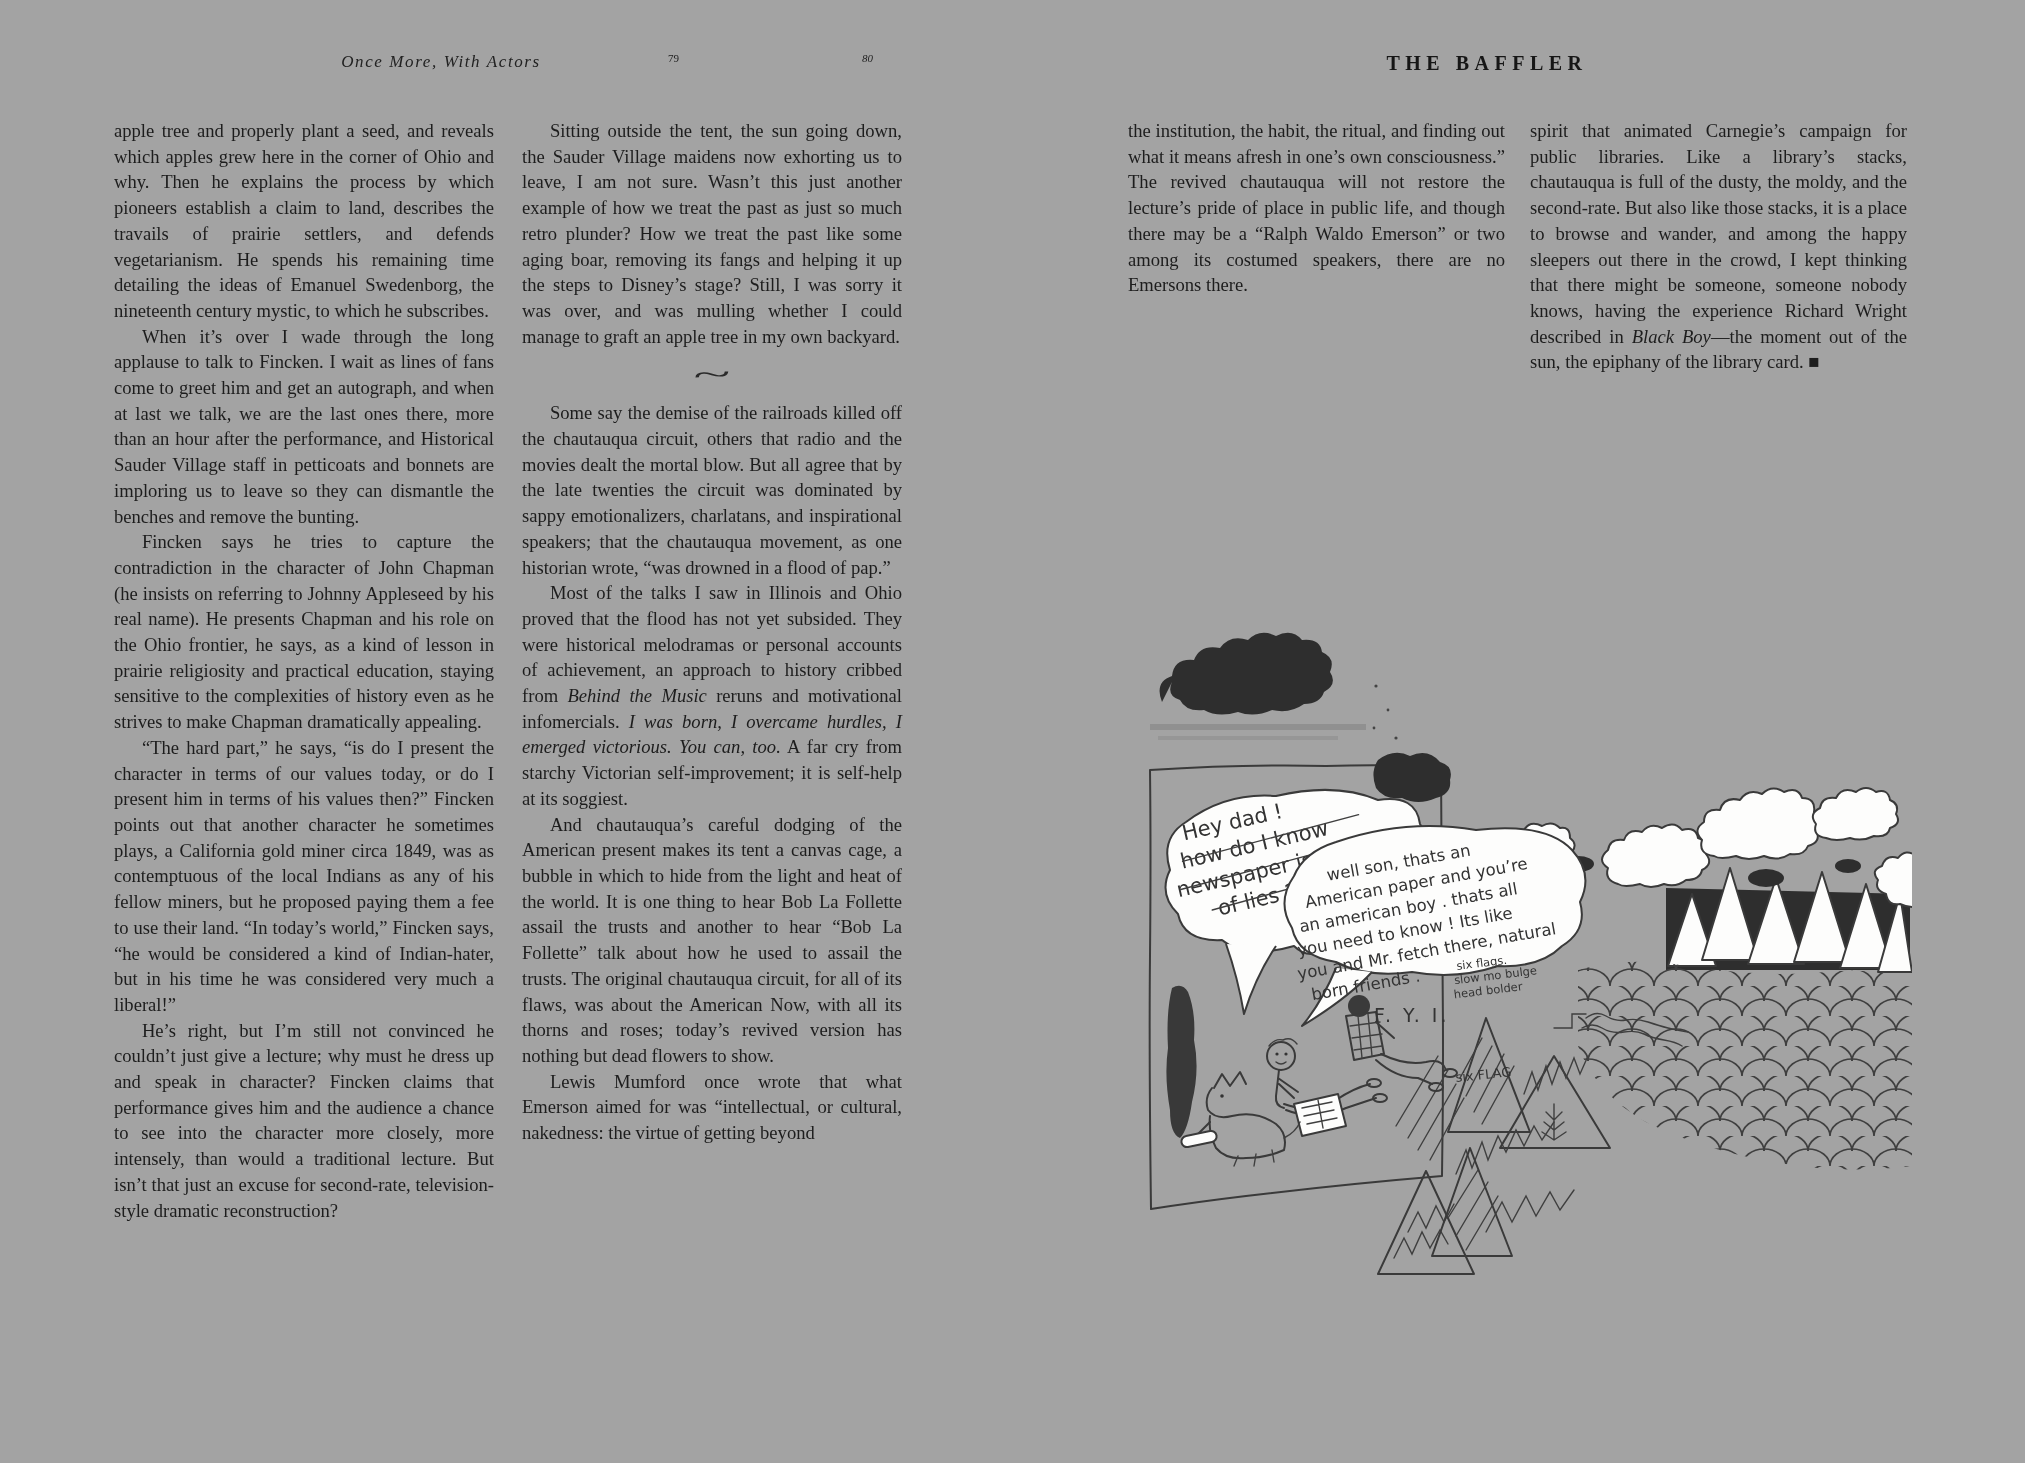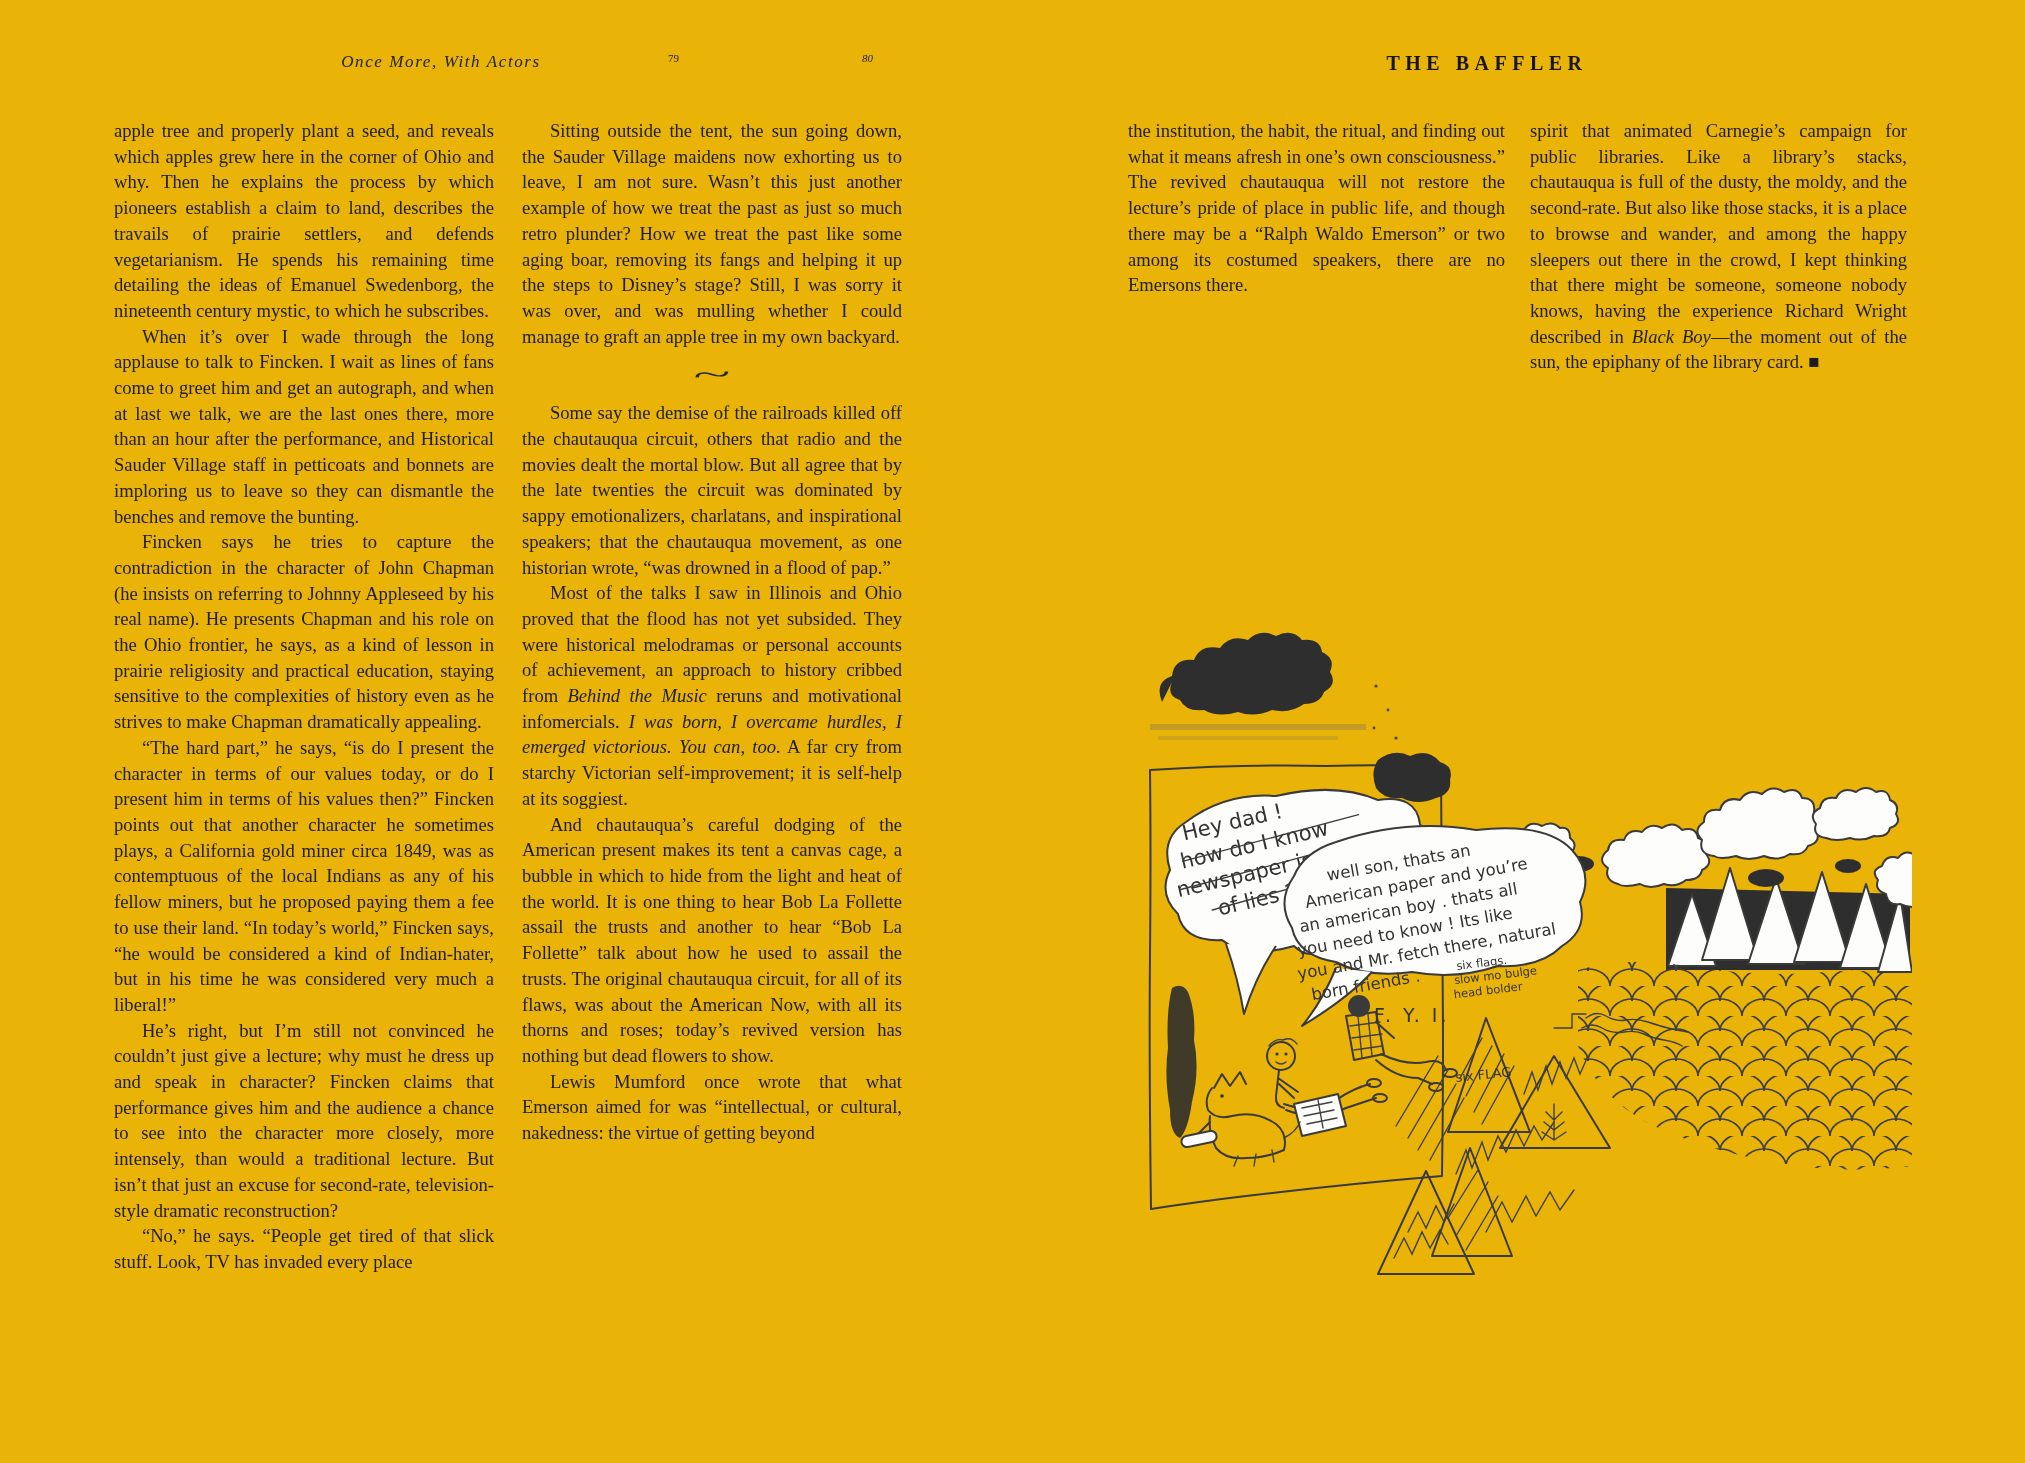--- a/index.html
+++ b/index.html
@@ -1,19 +1,19 @@
 <!DOCTYPE html>
 <html lang="en"><head>
 <meta charset="utf-8">
 <style>
   html,body{margin:0;padding:0;background:#e8e8e8;}
   .sheet{
     position:relative;
     width:2025px;height:1463px;
-    background:#eab308;
+    background:#a3a3a3;
     overflow:hidden;
     font-family:"Liberation Serif",serif;
     color:#1d1d1d;
   }
   
   .hdr{position:absolute;top:52px;white-space:nowrap;}
   .hdr-title-left{
     left:296px;width:290px;text-align:center;
     font-style:italic;font-size:17px;letter-spacing:1.6px;color:#222;
   }
@@ -60,21 +60,20 @@
   <div class="hdr folio folio-left">79</div>
   <div class="hdr folio folio-right">80</div>
   <div class="hdr hdr-title-right">THE BAFFLER</div>
 
   <div class="col col1">
       <p><span>apple tree and properly plant a seed, and reveals which apples grew here in the corner of Ohio and why. Then he explains the process by which pioneers establish a claim to land, describes the travails of prairie settlers, and defends vegetarianism. He spends his remaining time detailing the ideas of Emanuel Swedenborg, the nineteenth century mystic, to which he subscribes.</span></p>
       <p class="indent"><span>When it’s over I wade through the long applause to talk to Fincken. I wait as lines of fans come to greet him and get an autograph, and when at last we talk, we are the last ones there, more than an hour after the performance, and Historical Sauder Village staff in petticoats and bonnets are imploring us to leave so they can dismantle the benches and remove the bunting.</span></p>
       <p class="indent"><span>Fincken says he tries to capture the contradiction in the character of John Chapman (he insists on referring to Johnny Appleseed by his real name). He presents Chapman and his role on the Ohio frontier, he says, as a kind of lesson in prairie religiosity and practical education, staying sensitive to the complexities of history even as he strives to make Chapman dramatically appealing.</span></p>
       <p class="indent"><span>“The hard part,” he says, “is do I present the character in terms of our values today, or do I present him in terms of his values then?” Fincken points out that another character he sometimes plays, a California gold miner circa 1849, was as contemptuous of the local Indians as any of his fellow miners, but he proposed paying them a fee to use their land. “In today’s world,” Fincken says, “he would be considered a kind of Indian-hater, but in his time he was considered very much a liberal!”</span></p>
       <p class="indent"><span>He’s right, but I’m still not convinced he couldn’t just give a lecture; why must he dress up and speak in character? Fincken claims that performance gives him and the audience a chance to see into the character more closely, more intensely, than would a traditional lecture. But isn’t that just an excuse for second-rate, television-style dramatic reconstruction?</span></p>
-      <p class="indent"><span>“No,” he says. “People get tired of that slick stuff. Look, TV has invaded every place</span></p>
     </div>
 
   <div class="col col2">
     <div>
         <p class="indent"><span>Sitting outside the tent, the sun going down, the Sauder Village maidens now exhorting us to leave, I am not sure. Wasn’t this just another example of how we treat the past as just so much retro plunder? How we treat the past like some aging boar, removing its fangs and helping it up the steps to Disney’s stage? Still, I was sorry it was over, and was mulling whether I could manage to graft an apple tree in my own backyard.</span></p>
       </div>
     <div class="divider">
       <span class="tilde">~</span>
     </div>
     <div>

